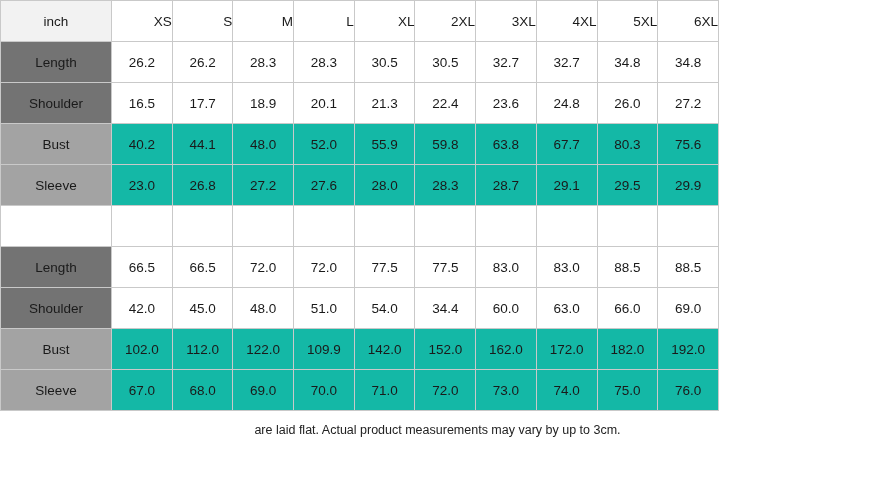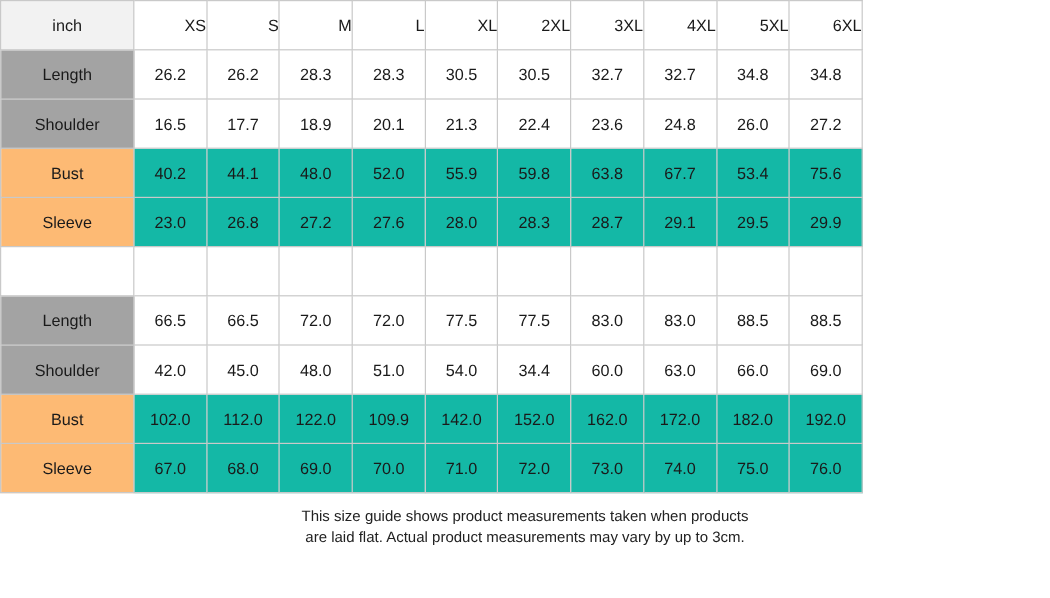--- a/index.html
+++ b/index.html
@@ -28,41 +28,41 @@
     text-align: center;
     vertical-align: middle;
     font-size: 13.5px;
     color: #1a1a1a;
     height: 40px;
     padding: 0;
   }
   
   table.size-table td.label-col {
     width: 110px;
-    background: #a3a3a3;
+    background: #737373;
     font-size: 13.5px;
   }
   table.size-table td.unit-cell {
     background: #f2f2f2;
     font-size: 13.5px;
   }
   table.size-table tr.header-row td {
     background: #f2f2f2;
     font-size: 13.5px;
   }
   table.size-table tr.header-row td.size-head {
     background: #ffffff;
     text-align: right;
   }
   
   table.size-table tr.tint td {
     background: #14b8a6;
   }
   table.size-table tr.tint td.label-col {
-    background: #fdba74;
+    background: #a3a3a3;
   }
   .spacer-row td {
     height: 34px;
     background: #ffffff;
   }
   .note {
     text-align: center;
     font-size: 12.5px;
     line-height: 18px;
     color: #222;
@@ -124,21 +124,21 @@
       <tr class="tint">
         <td class="label-col">Bust</td>
         <td>40.2</td>
         <td>44.1</td>
         <td>48.0</td>
         <td>52.0</td>
         <td>55.9</td>
         <td>59.8</td>
         <td>63.8</td>
         <td>67.7</td>
-        <td>53.4</td>
+        <td>80.3</td>
         <td>75.6</td>
       </tr>
 
       <tr class="tint">
         <td class="label-col">Sleeve</td>
         <td>23.0</td>
         <td>26.8</td>
         <td>27.2</td>
         <td>27.6</td>
         <td>28.0</td>
@@ -216,17 +216,16 @@
         <td>72.0</td>
         <td>73.0</td>
         <td>74.0</td>
         <td>75.0</td>
         <td>76.0</td>
       </tr>
     </tbody>
   </table>
 
   <div class="note">
-    <div>This size guide shows product measurements taken when products</div>
     <div>are laid flat. Actual product measurements may vary by up to 3cm.</div>
   </div>
 
 </div>
 
 </body></html>

